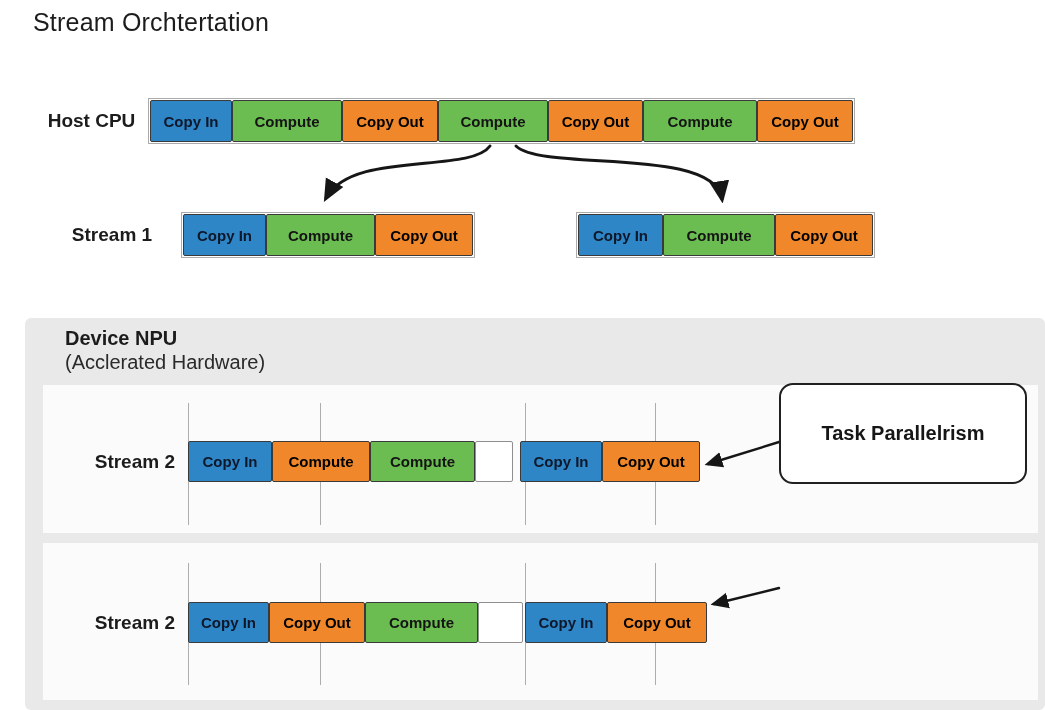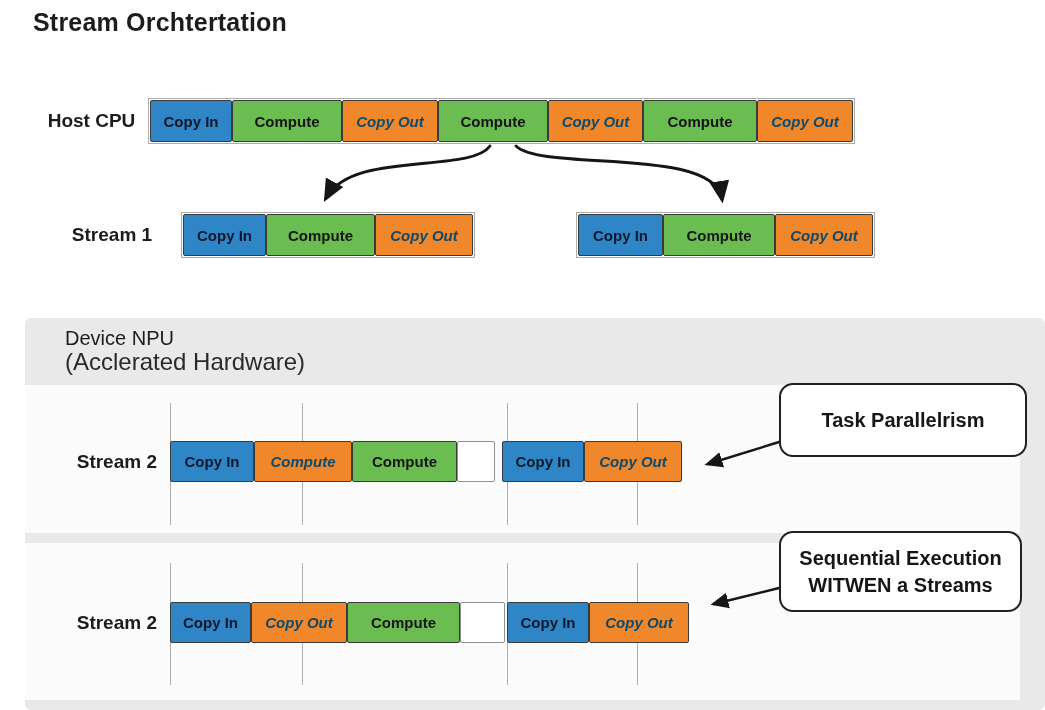--- a/index.html
+++ b/index.html
@@ -4,21 +4,21 @@
 <style>
   html,body{margin:0;padding:0;background:#ffffff;}
   .page{
     position:relative;width:1045px;height:710px;overflow:hidden;
     background:#ffffff;
     font-family:"Liberation Sans","DejaVu Sans",sans-serif;
     color:#1a1a1a;
   }
   .page-title{
     position:absolute;left:33px;top:8px;
-    font-size:25px;font-weight:bold;color:#1c1c1c;letter-spacing:0.2px;
+    font-size:25px;font-weight:normal;color:#1c1c1c;letter-spacing:0.2px;
   }
   .row-label{
     position:absolute;font-size:19px;font-weight:bold;color:#1c1c1c;
     text-align:center;
   }
   .lbl-host{left:40px;top:100px;width:103px;line-height:42px;}
   .lbl-s1{left:57px;top:214px;width:110px;line-height:42px;}
   .bar-wrap{
     position:absolute;display:flex;box-sizing:content-box;
     padding:1px;border:1px solid #ababab;background:transparent;
@@ -30,37 +30,37 @@
     position:absolute;display:flex;height:41px;
   }
   .block{
     box-sizing:border-box;height:100%;flex:0 0 auto;
     display:flex;align-items:center;justify-content:center;
     font-size:15px;font-weight:bold;
     border:1.5px solid var(--block-border);border-radius:2px;
   }
   .c-blue{background:var(--blue);color:#0f172a;}
   .c-green{background:var(--green);color:#141414;}
-  .c-orange{background:var(--orange);color:#0c4a6e;font-style:italic;}
+  .c-orange{background:var(--orange);color:#000000;}
   .c-white{background:#ffffff;border:1px solid #8f8f8f;}
   .c-none{background:transparent;border:none;}
   .npu-box{
     position:absolute;left:25px;top:318px;width:1020px;height:392px;
     background:var(--npu-bg);border-radius:6px;
   }
   .npu-title{
     position:absolute;left:40px;top:9px;
-    font-size:20px;font-weight:normal;line-height:22px;color:#1c1c1c;
+    font-size:20px;font-weight:bold;line-height:22px;color:#1c1c1c;
   }
   .npu-subtitle{
     position:absolute;left:40px;top:33px;
-    font-size:24px;font-weight:normal;line-height:22px;color:#2a2a2a;
+    font-size:20px;font-weight:normal;line-height:22px;color:#2a2a2a;
   }
   .panel{
-    position:absolute;left:0;width:995px;background:var(--panel-bg);
+    position:absolute;left:18px;width:995px;background:var(--panel-bg);
   }
   .panel-1{top:67px;height:148px;}
   .panel-2{top:225px;height:157px;}
   .gridline{
     position:absolute;width:1px;background:var(--gridline);
   }
   .panel-1 .gridline{top:18px;height:122px;}
   .panel-2 .gridline{top:20px;height:122px;}
   .lane-label{
     position:absolute;left:30px;width:102px;text-align:right;
@@ -70,21 +70,21 @@
   .panel-2 .lane-label{top:59px;line-height:41px;}
   .lane-bar-1{left:145px;top:56px;}
   .lane-bar-2{left:145px;top:59px;}
   .callout{
     position:absolute;z-index:5;background:#ffffff;
     border:2.5px solid #202020;border-radius:14px;
     display:flex;flex-direction:column;align-items:center;justify-content:center;
     font-size:20px;font-weight:bold;line-height:27px;color:#161616;
     text-align:center;box-sizing:border-box;
   }
-  .callout-1{left:779px;top:383px;width:248px;height:74px;}
+  .callout-1{left:779px;top:383px;width:248px;height:101px;}
   .callout-2{left:779px;top:531px;width:243px;height:81px;}
   .arrow-layer{
     position:absolute;left:0;top:0;width:1045px;height:710px;
     pointer-events:none;z-index:4;
   }
   .arrow{stroke:var(--arrow);fill:none;stroke-linecap:round;}
   .arrow-curve{stroke-width:3px;}
   .arrow-line{stroke-width:2.4px;}
   .arrowhead{fill:var(--arrow);}
 </style>
@@ -153,24 +153,20 @@
           <div class="block c-none" style="width: 2px;"></div>
           <div class="block c-blue" style="width: 82px;">Copy In</div>
           <div class="block c-orange" style="width: 100px;">Copy Out</div>
         </div>
     </div>
   </div>
 
   <div class="callout callout-1">
     <span>Task Parallelrism</span>
   </div>
-  <div class="callout callout-2">
-    <span>Sequential Execution</span>
-    <span>WITWEN a Streams</span>
-  </div>
 
   <svg class="arrow-layer" viewBox="0 0 1045 710" xmlns="http://www.w3.org/2000/svg">
     <defs>
       <marker id="ah" class="arrowhead" viewBox="0 0 10 10" refX="8" refY="5" markerWidth="7.5" markerHeight="7.5" orient="auto-start-reverse">
         <path d="M 0 0.6 L 10 5 L 0 9.4 z"></path>
       </marker>
     </defs>
     <path class="arrow arrow-curve" d="M 490 146 C 470 174, 352 150, 326 198" marker-end="url(#ah)"></path>
     <path class="arrow arrow-curve" d="M 516 146 C 543 172, 714 146, 722 199" marker-end="url(#ah)"></path>
     <path class="arrow arrow-line" d="M 779 442 L 708 464" marker-end="url(#ah)"></path>

